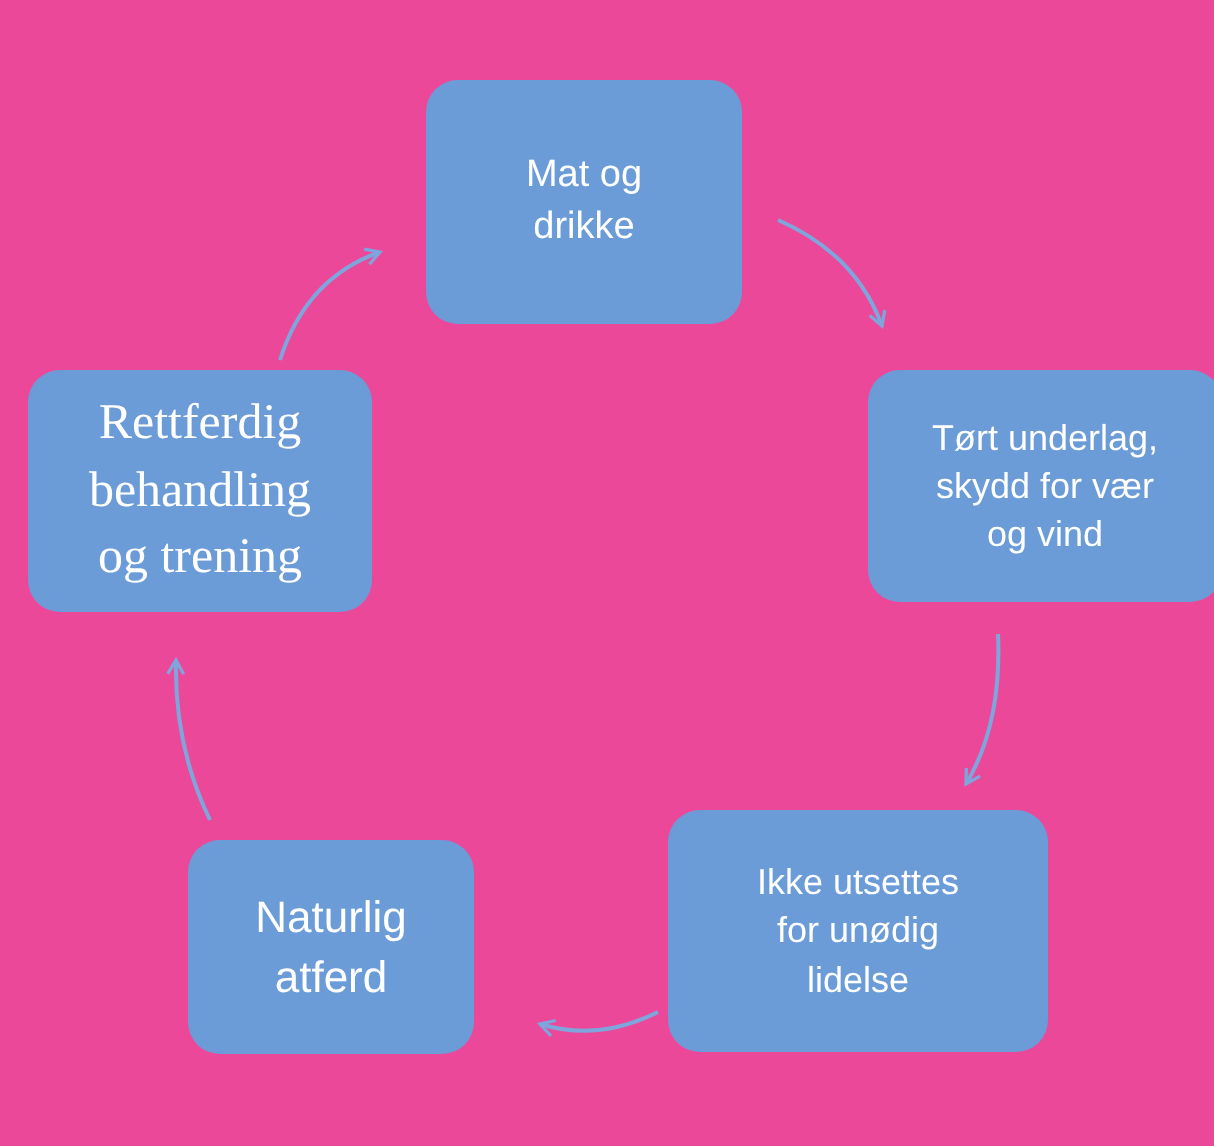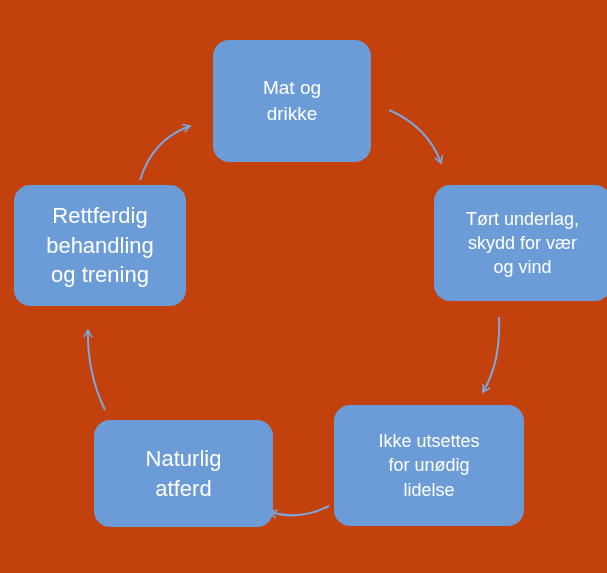--- a/index.html
+++ b/index.html
@@ -1,40 +1,40 @@
 <!DOCTYPE html>
 <html><head>
 <meta charset="utf-8">
 <style>
   html, body { margin: 0; padding: 0; background: #ffffff; }
   .canvas {
     position: relative;
     width: 607px;
     height: 573px;
-    background: #c2410c;
+    background: #ec4899;
     font-family: "Liberation Sans", sans-serif;
     overflow: hidden;
   }
   .node {
     position: absolute;
     background: #6B9CD8;
     border-radius: 16px;
     display: flex;
     align-items: center;
     justify-content: center;
     text-align: center;
     color: #ffffff;
     line-height: 1.35;
   }
   .node span { white-space: pre-line; }
   .node-top          { left: 213px; top: 40px;  width: 158px; height: 122px; font-size: 19px; }
   .node-right        { left: 410px; top: 185px; width: 177px; height: 116px; font-size: 18px; margin-left: 24px; }
   .node-bottom-right { left: 334px; top: 405px; width: 190px; height: 121px; font-size: 18px; }
-  .node-bottom-left  { left: 94px;  top: 420px; width: 179px; height: 107px; font-size: 22px; }
-  .node-left         { left: 14px;  top: 185px; width: 172px; height: 121px; font-size: 22px; }
+  .node-bottom-left  { left: 94px;  top: 420px; width: 143px; height: 107px; font-size: 22px; }
+  .node-left         { left: 14px;  top: 185px; width: 172px; height: 121px; font-size: 25px; font-family: Liberation Serif, serif; }
   svg.arrows {
     position: absolute;
     left: 0; top: 0;
     width: 607px; height: 573px;
     pointer-events: none;
   }
   .arrow { fill: none; stroke: #7EA6DC; stroke-width: 2; }
 </style>
 </head>
 <body>

